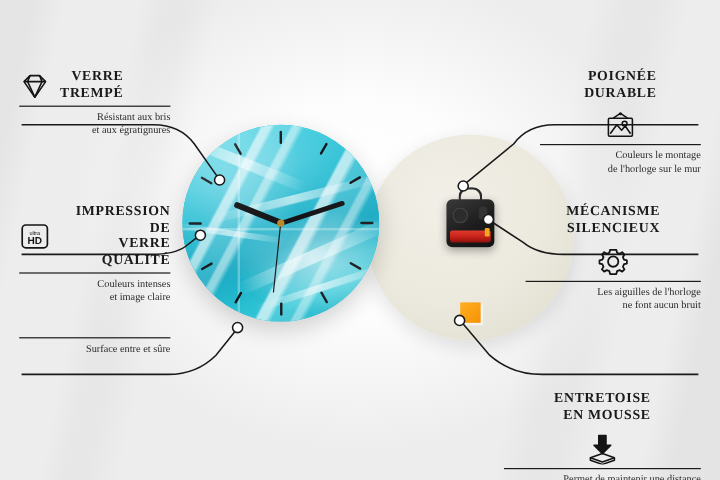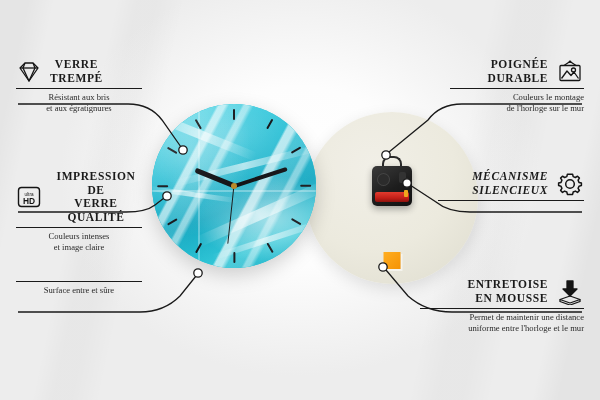--- a/index.html
+++ b/index.html
@@ -217,22 +217,22 @@
     margin-top: 3px;
   }
   .callout .desc {
     font-family: "Liberation Serif", serif;
     font-size: 8.6px;
     line-height: 10.6px;
     color: #2a2a2a;
     margin-top: 3px;
     white-space: pre-line;
   }
-  .callout.left .title, .callout.left .desc { text-align: center; }
-  .callout.right .head { flex-direction: row; justify-content: flex-end; }
+  .callout.left .title, .callout.left .desc { text-align: right; }
+  .callout.right .head { flex-direction: column; justify-content: flex-end; }
   .callout.right .title, .callout.right .desc { text-align: right; }
 
   .ico { flex: 0 0 auto; display: block; }
 
   
   #connectors {
     position: absolute;
     inset: 0;
     pointer-events: none;
   }
@@ -361,35 +361,37 @@
         <circle cx="14" cy="1.8" r="1.3" fill="#141414"></circle>
       </svg>
     </div>
     <div class="rule" style="width:134px;"></div>
     <div class="desc">Couleurs le montage
 de l'horloge sur le mur</div>
   </div>
 
   <div class="callout right" style="right:16px; top:170px; width:146px;">
     <div class="head">
-      <div class="title" style="flex:1 1 auto;font-style:italic;">MÉCANISME
+      <div class="title" style="flex:1 1 auto;">MÉCANISME
 SILENCIEUX</div>
       <svg class="ico" width="28" height="26" viewBox="0 0 28 26">
         <g fill="none" stroke="#141414" stroke-width="1.5" stroke-linejoin="round">
           <path d="M14,3.2 l2.6,0 0.6,2.4 2.2,0.9 2.1,-1.3 1.9,1.9 -1.3,2.1 0.9,2.2 2.4,0.6 0,2.6 -2.4,0.6 -0.9,2.2 1.3,2.1 -1.9,1.9 -2.1,-1.3 -2.2,0.9 -0.6,2.4 -2.6,0 -2.6,0 -0.6,-2.4 -2.2,-0.9 -2.1,1.3 -1.9,-1.9 1.3,-2.1 -0.9,-2.2 -2.4,-0.6 0,-2.6 2.4,-0.6 0.9,-2.2 -1.3,-2.1 1.9,-1.9 2.1,1.3 2.2,-0.9 0.6,-2.4 z"></path>
           <circle cx="14" cy="13" r="4.3"></circle>
         </g>
       </svg>
     </div>
     <div class="rule" style="width:146px;"></div>
+    <div class="desc">Les aiguilles de l'horloge
+ne font aucun bruit</div>
   </div>
 
   <div class="callout right" style="right:16px; top:278px; width:164px;">
     <div class="head">
-      <div class="title" style="flex:1 1 auto;">ENTRETOISE
+      <div class="title" style="flex:1 1 auto;margin-top:48px;">ENTRETOISE
 EN MOUSSE</div>
       <svg class="ico" width="28" height="26" viewBox="0 0 28 26">
         <g fill="none" stroke="#141414" stroke-width="1.3" stroke-linejoin="round">
           <path d="M11,2 L17,2 L17,10 L21,10 L14,17 L7,10 L11,10 Z" fill="#141414"></path>
           <path d="M14,17 L24,20.5 L14,24 L4,20.5 Z"></path>
           <path d="M4,20.5 L4,22.5 L14,26 L24,22.5 L24,20.5"></path>
         </g>
       </svg>
     </div>
     <div class="rule" style="width:164px;"></div>

